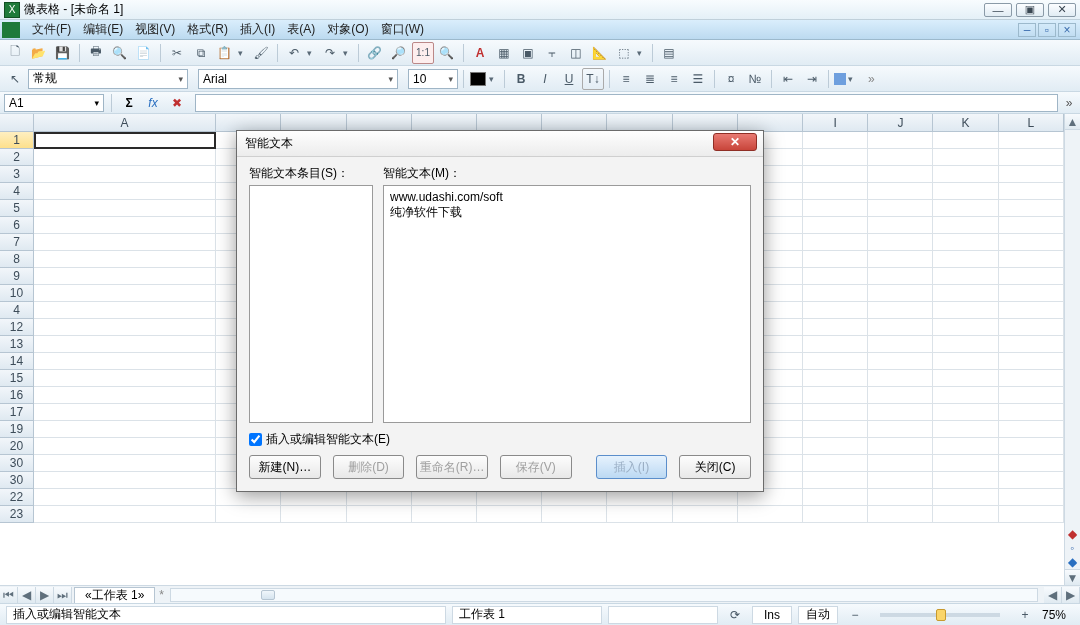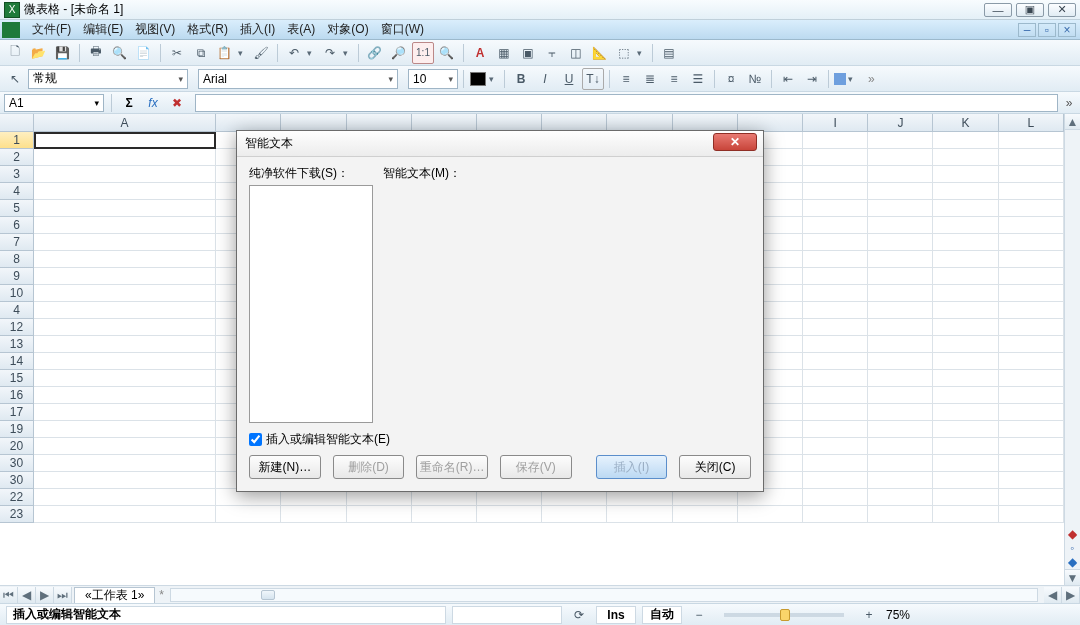--- a/index.html
+++ b/index.html
@@ -64,21 +64,21 @@
 
 
 .tabrow { height:18px; background:#eef3f7; display:flex; align-items:center; border-top:1px solid #cdd9e3;}
 .tab-nav { width:18px; height:16px; display:flex; align-items:center; justify-content:center; color:#5f6f7c; border-right:1px solid #cdd9e3; background:linear-gradient(#f7fafd,#e0eaf1);}
 .sheet-tab { height:16px; padding:0 10px; background:#fff; border:1px solid #b6c5d2; border-bottom:none; display:flex; align-items:center; margin-left:2px;}
 .hscroll { flex:1; height:14px; margin:0 6px; border:1px solid #cdd9e3; background:#f6fafd; position:relative;}
 .hscroll .thumb { position:absolute; left:90px; top:1px; width:14px; height:10px; background:linear-gradient(#f0f6fb,#d6e4ef); border:1px solid #b6c5d2; border-radius:2px;}
 
 
 .statusbar { height:22px; background:linear-gradient(#f6fafd,#e1ecf4); display:flex; align-items:center; padding:0 6px; border-top:1px solid #c9d8e3; gap:6px;}
-.statusbar .cell-st { border:1px solid #cdd9e3; height:18px; padding:0 6px; display:flex; align-items:center; background:#fff;font-weight:bold;}
+.statusbar .cell-st { border:1px solid #cdd9e3; height:18px; padding:0 6px; display:flex; align-items:center; background:#fff;}
 .slider { width:120px; height:4px; background:#cdd9e3; position:relative; margin:0 8px;}
 .slider .knob { position:absolute; left:56px; top:-4px; width:10px; height:12px; background:#fad56a; border:1px solid #c89a2e; border-radius:2px;}
 
 
 .dialog { position:absolute; left:236px; top:130px; width:528px; height:362px; background:#f3f3f3; border:1px solid #6b6b6b; box-shadow:0 4px 18px rgba(0,0,0,.4);}
 .dlg-title { height:26px; background:linear-gradient(#fefefe,#ececec); display:flex; align-items:center; padding:0 8px; border-bottom:1px solid #cfcfcf;}
 .dlg-close { position:absolute; right:6px; top:2px; width:44px; height:18px; background:linear-gradient(#e87a72,#c8453a); border:1px solid #8f2e25; border-radius:3px; display:flex; align-items:center; justify-content:center; color:#fff; font-weight:bold;}
 .dlg-body { position:absolute; left:12px; right:12px; top:34px; bottom:44px;}
 .dlg-label { position:absolute; }
 .dlg-list { position:absolute; left:0; top:20px; width:124px; height:238px; border:1px solid #9a9a9a; background:#fff;}
@@ -650,20 +650,23 @@
       <div class="thumb"></div>
     </div>
   <div class="tab-nav">◀</div>
   <div class="tab-nav">▶</div>
 </div>
 
 <div class="statusbar">
   <div class="cell-st" style="width:440px">
       <span>插入或编辑智能文本</span>
     </div>
+  <div class="cell-st" style="width:150px">
+      <span>工作表 1</span>
+    </div>
   <div class="cell-st" style="width:110px"></div>
   <div class="tb-btn">⟳</div>
   <div class="cell-st" style="width:40px;justify-content:center">
       <span>Ins</span>
     </div>
   <div class="cell-st" style="width:40px;justify-content:center">
       <span>自动</span>
     </div>
   <div class="tb-btn">−</div>
   <div class="slider">
@@ -672,23 +675,25 @@
   <div class="tb-btn">+</div>
   <span>75%</span>
 </div>
 
 <div class="dialog">
   <div class="dlg-title">
     <span>智能文本</span>
     <div class="dlg-close">✕</div>
   </div>
   <div class="dlg-body">
-    <div class="dlg-label" style="left:0;top:0">纯净软件下载(S)：</div>
+    <div class="dlg-label" style="left:0;top:0">智能文本条目(S)：</div>
     <div class="dlg-label" style="left:134px;top:0">智能文本(M)：</div>
     <div class="dlg-list"></div>
+    <div class="dlg-text"><span>www.udashi.com/soft
+纯净软件下载</span></div>
     <label class="dlg-check">
       <input type="checkbox" checked="" style="">
       <span>插入或编辑智能文本(E)</span>
     </label>
   </div>
   <div class="dlg-buttons">
     <div class="dlg-btn">
         <span>新建(N)…</span>
       </div>
     <div class="dlg-btn disabled">

